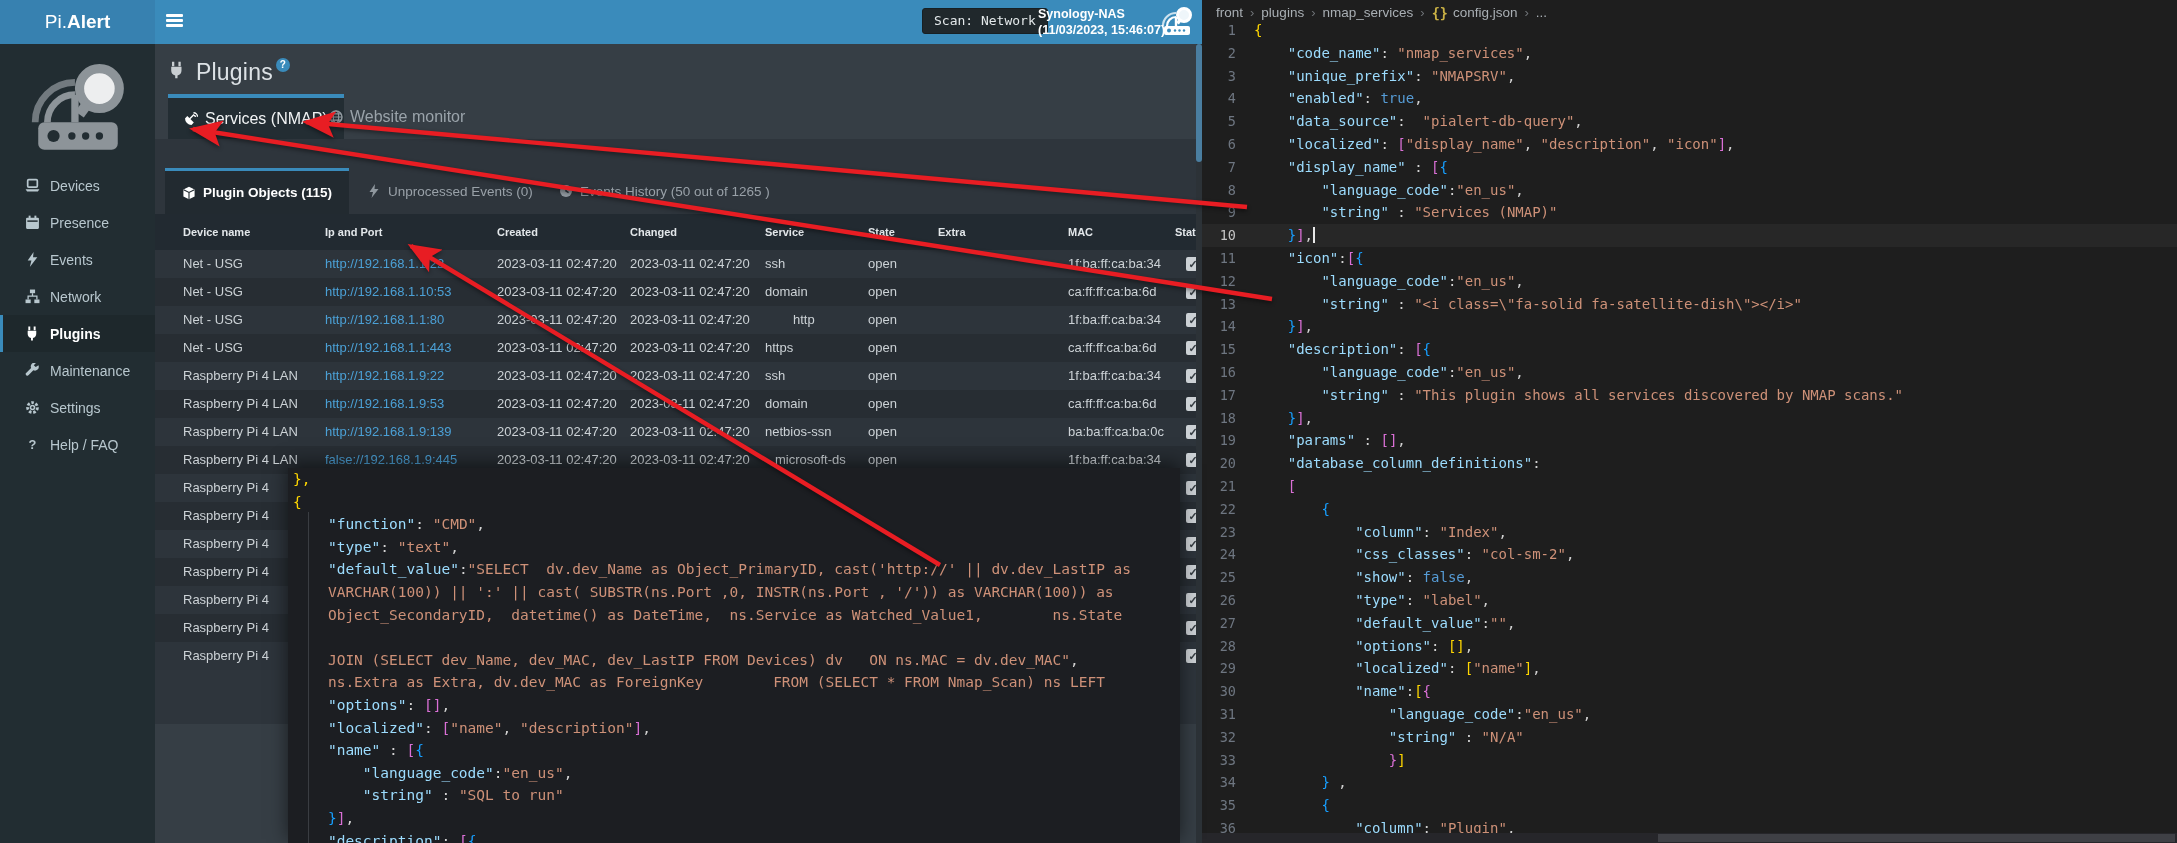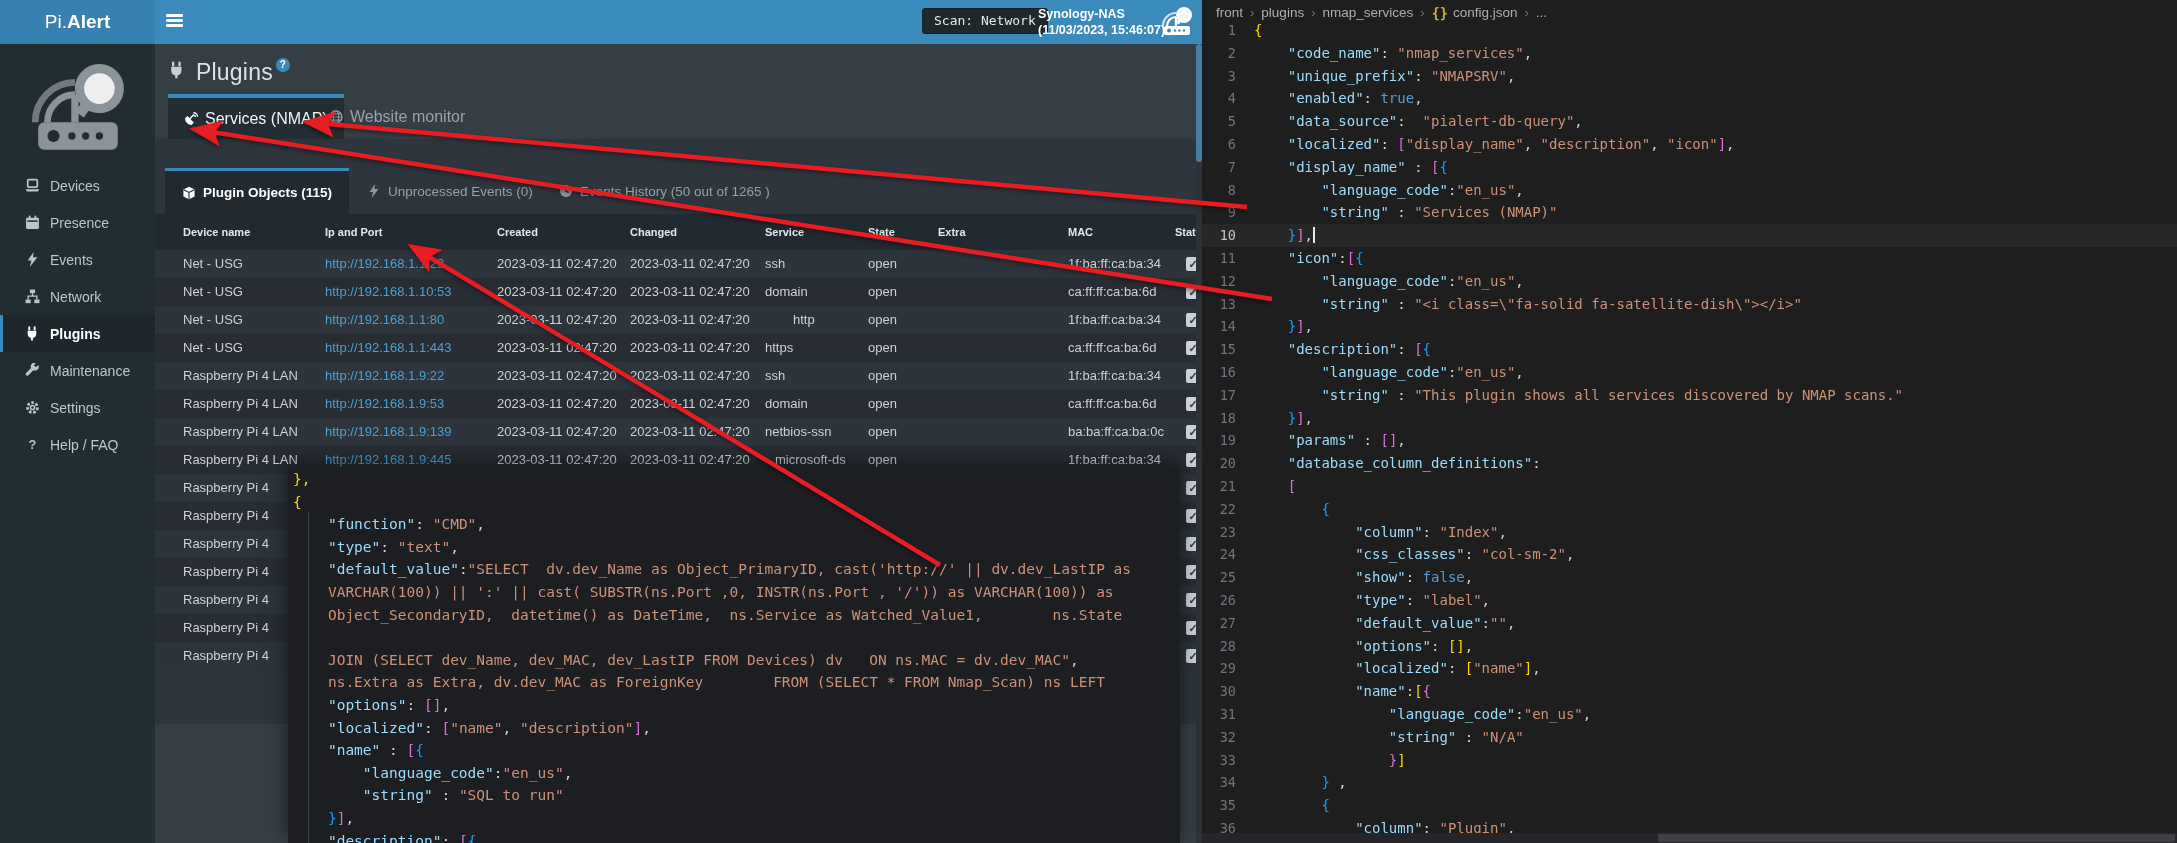--- a/index.html
+++ b/index.html
@@ -374,21 +374,21 @@
                 <div class="tcell" style="left: 342px; width: 128px;">2023-03-11 02:47:20</div>
                 <div class="tcell" style="left: 475px; width: 128px;">2023-03-11 02:47:20</div>
                 <div class="tcell" style="left: 610px; width: 98px;">netbios-ssn</div>
                 <div class="tcell" style="left: 713px; width: 65px;">open</div>
                 <div class="tcell" style="left: 783px; width: 126px;"></div>
                 <div class="tcell" style="left: 913px; width: 108px;">ba:ba:ff:ca:ba:0c</div>
                 <div class="cb" style="left: 1031px;">✓</div>
               </div>
               <div class="trow">
                 <div class="tcell" style="left: 28px; width: 138px;">Raspberry Pi 4 LAN</div>
-                <div class="tcell link" style="left: 170px; width: 165px;">http://192.168.1.9:445</div>
+                <div class="tcell link" style="left: 170px; width: 165px;">false://192.168.1.9:445</div>
                 <div class="tcell" style="left: 342px; width: 128px;">2023-03-11 02:47:20</div>
                 <div class="tcell" style="left: 475px; width: 128px;">2023-03-11 02:47:20</div>
                 <div class="tcell" style="left: 596px; width: 98px; margin-left: 24px;">microsoft-ds</div>
                 <div class="tcell" style="left: 713px; width: 65px;">open</div>
                 <div class="tcell" style="left: 783px; width: 126px;"></div>
                 <div class="tcell" style="left: 913px; width: 108px;">1f:ba:ff:ca:ba:34</div>
                 <div class="cb" style="left: 1031px;">✓</div>
               </div>
               <div class="trow">
                 <div class="tcell" style="left: 28px; width: 138px;">Raspberry Pi 4</div>

